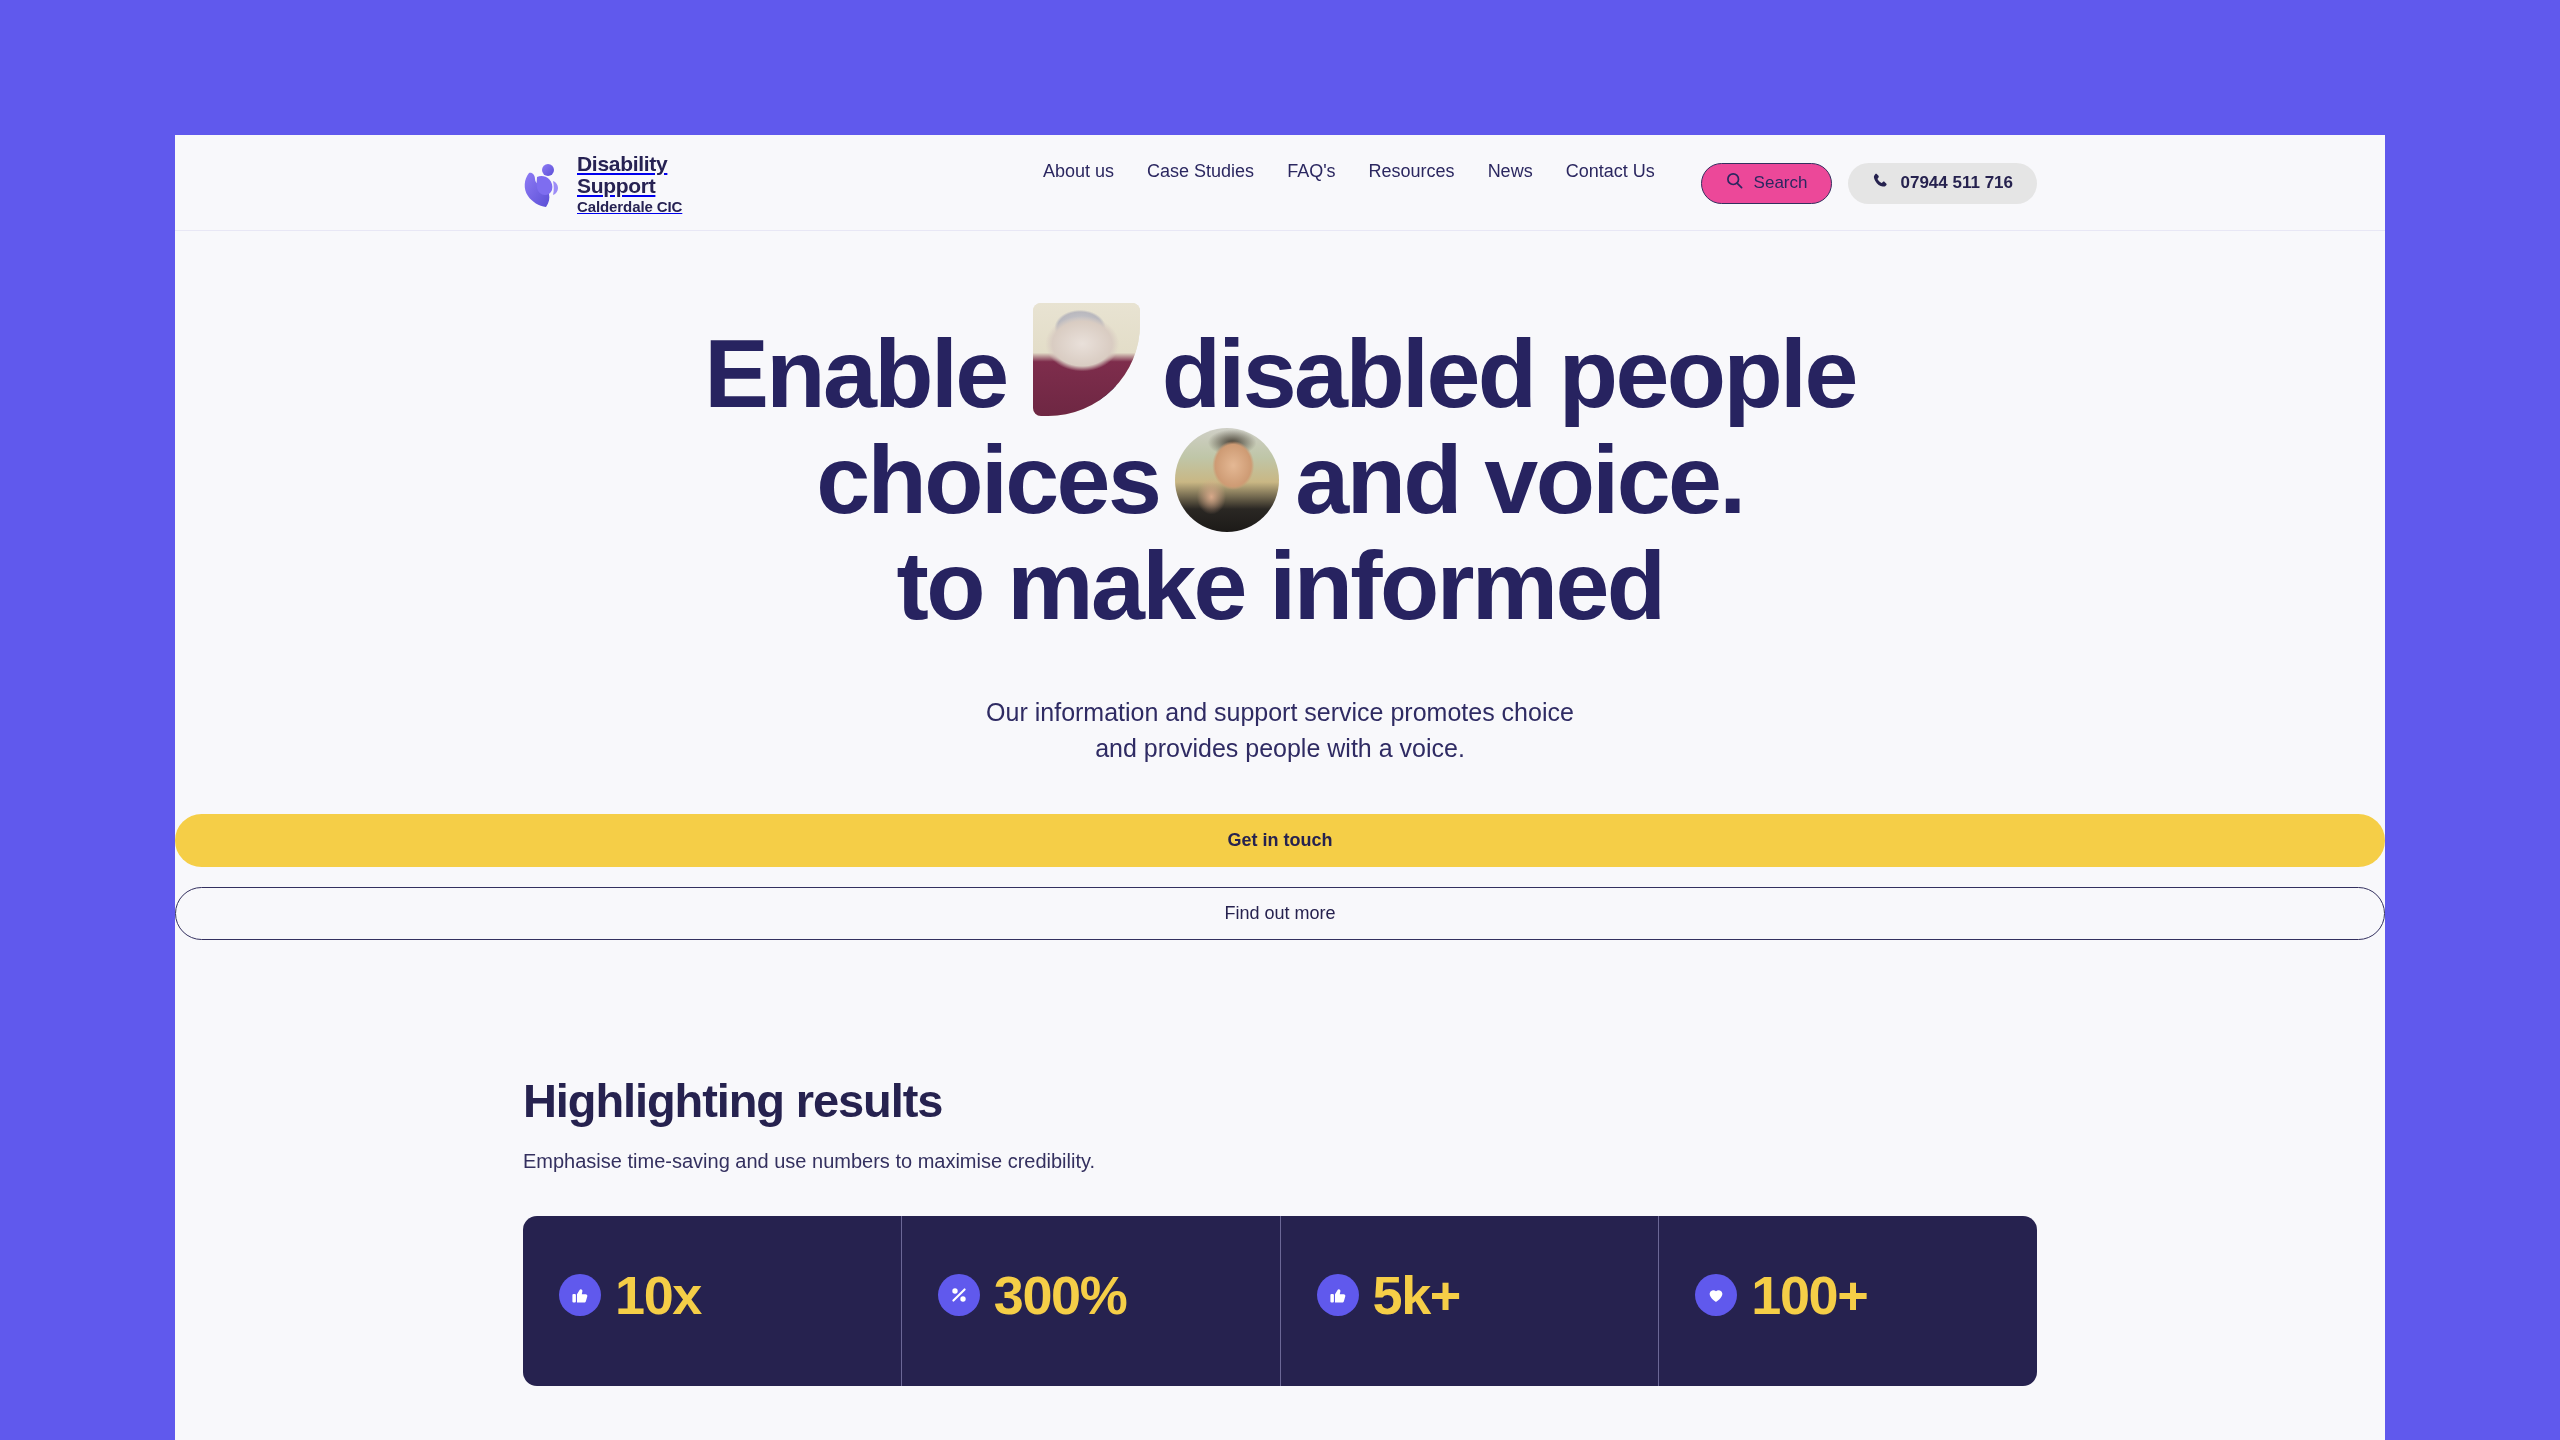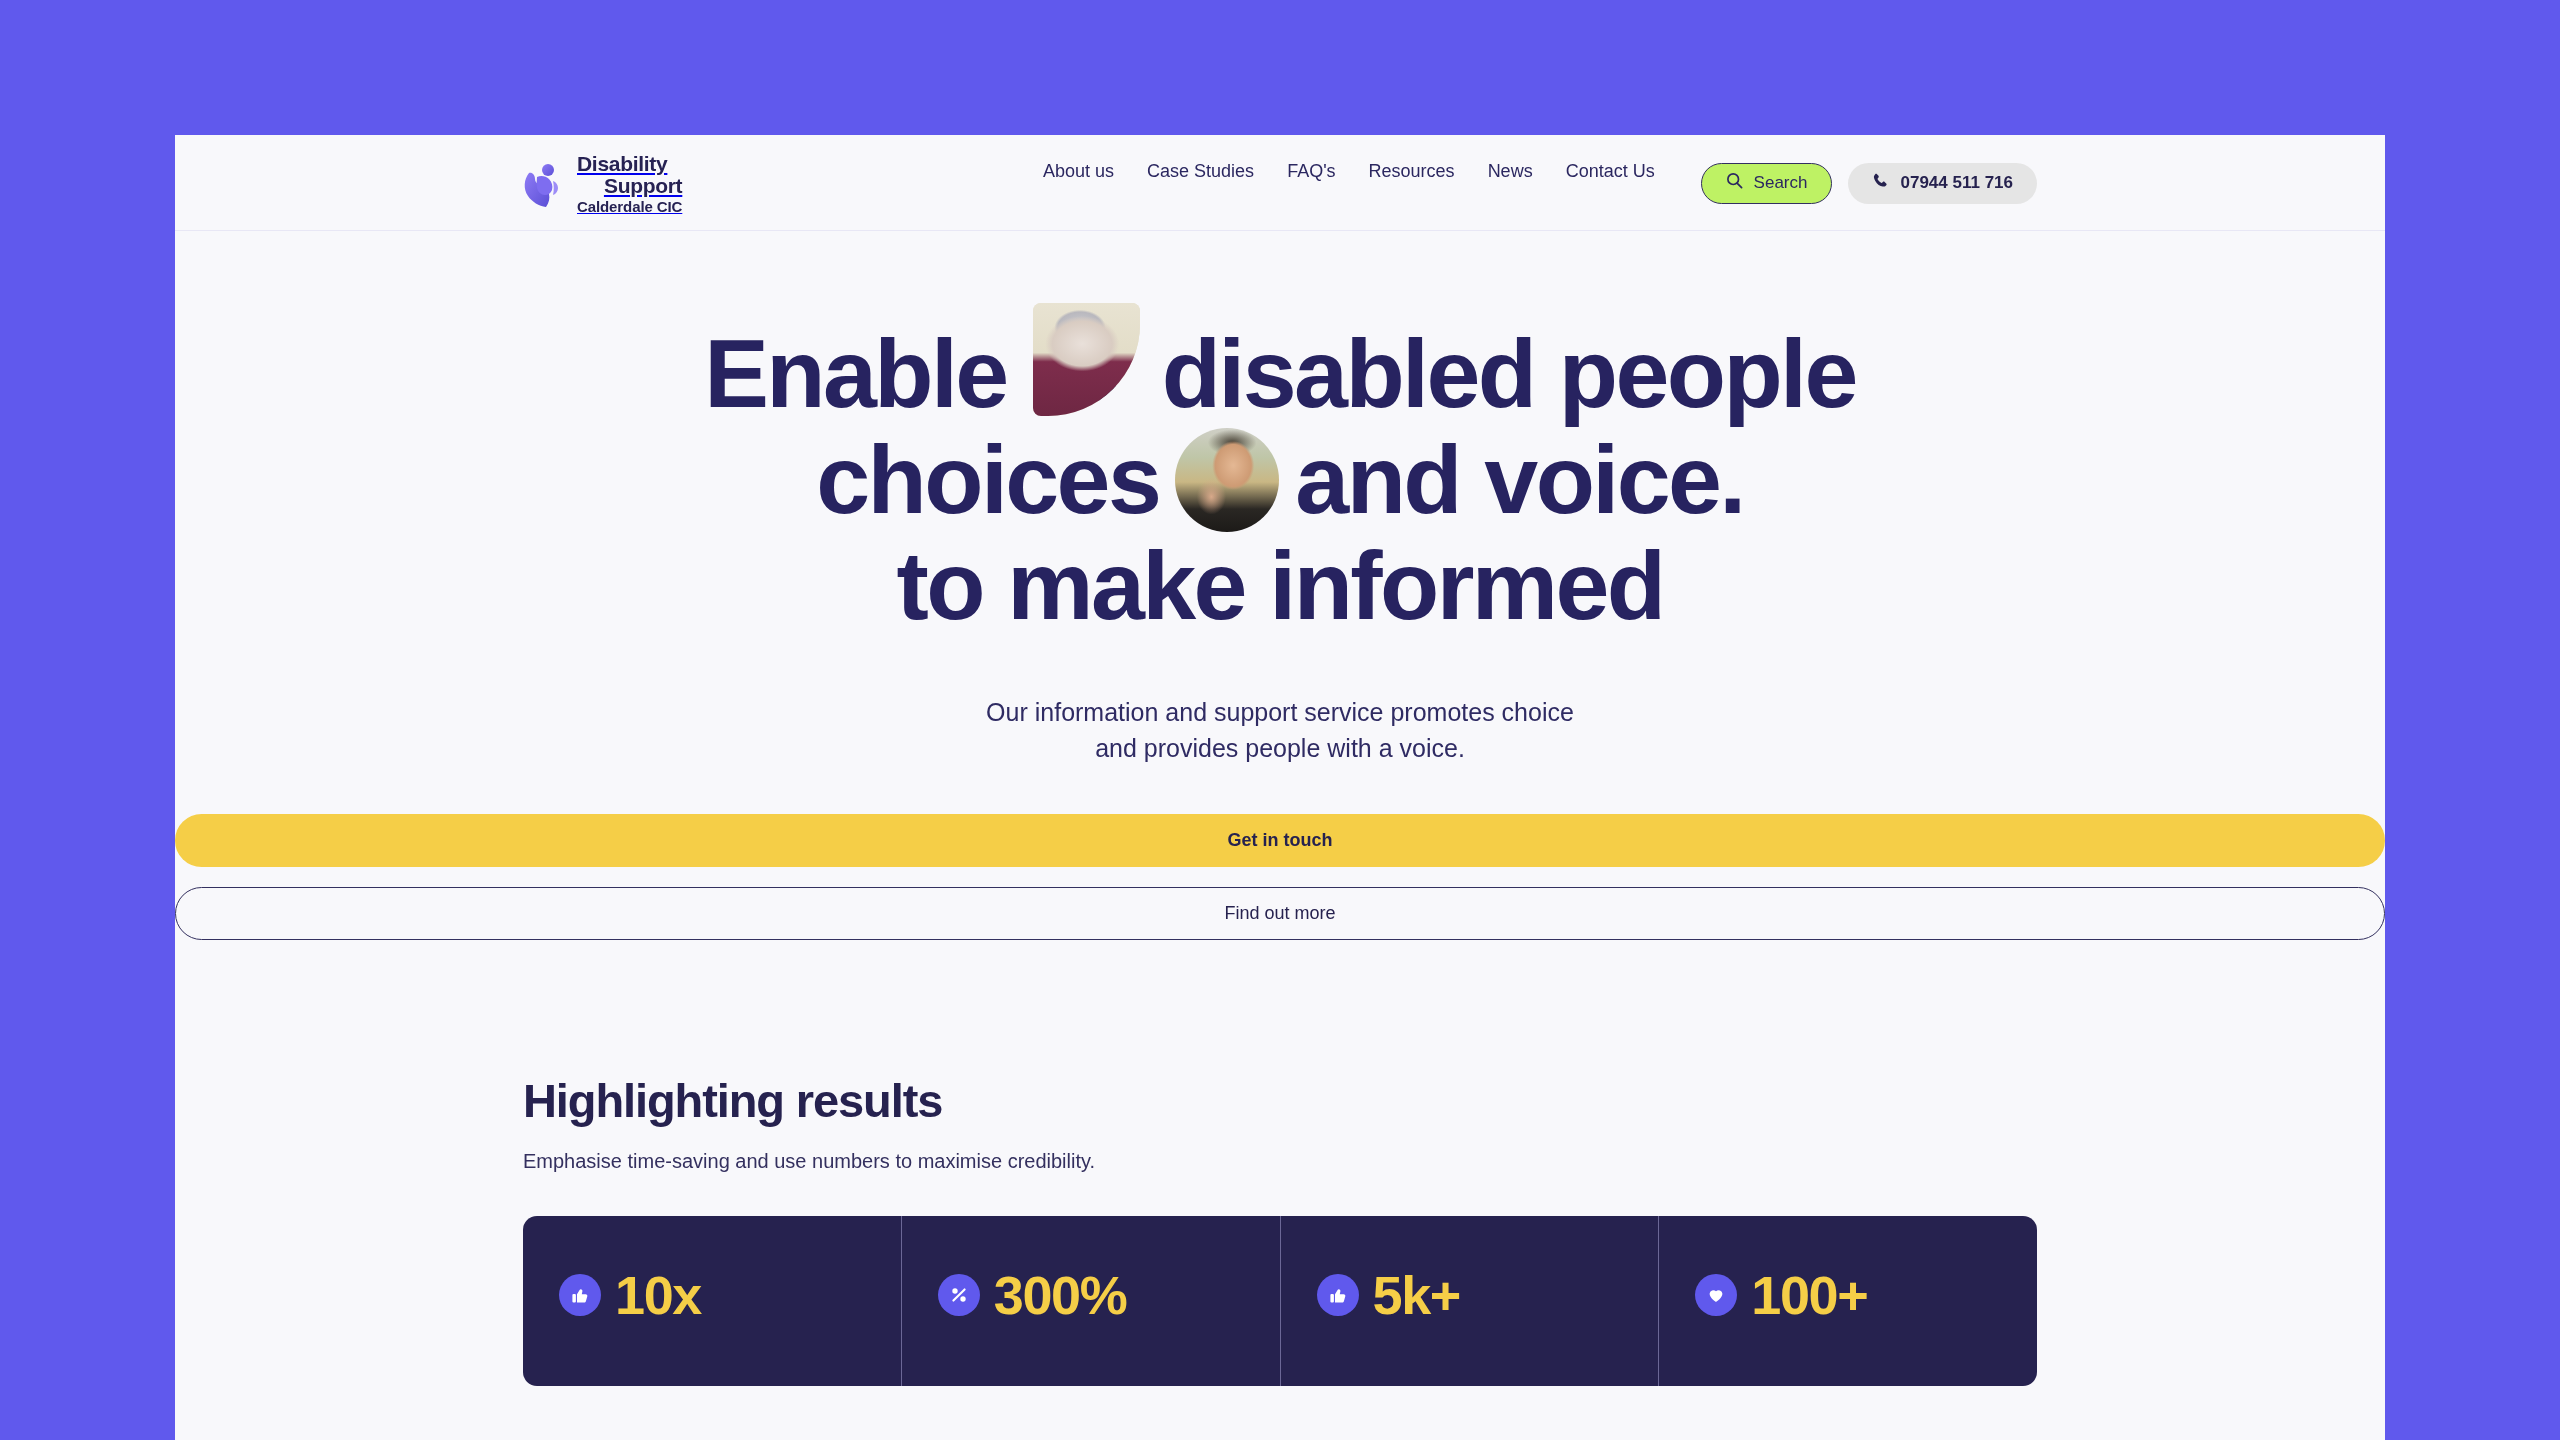--- a/index.html
+++ b/index.html
@@ -30,21 +30,21 @@
   .logo-wrap {
     position:absolute; left:348px; top:18px;
     display:flex; align-items:center; gap:10px;
   }
   .logo-mark { width:44px; height:46px; flex:none; }
   .logo-text { line-height:1.0; }
   .logo-l1, .logo-l2 {
     font-size:21px; font-weight:bold; color:#272253;
     letter-spacing:-0.3px; display:block;
   }
-  .logo-l2 { margin-top:1px;text-align:right; }
+  .logo-l2 { margin-top:1px; }
   .logo-l3 {
     font-size:15px; font-weight:bold; color:#272253;
     letter-spacing:-0.1px; display:block; margin-top:3px;
   }
 
   #main-nav {
     position:absolute; left:868px; top:0; height:72px;
     display:flex; align-items:center; gap:33px;
   }
   .nav-link {
@@ -53,21 +53,21 @@
   }
 
   .header-actions {
     position:absolute; right:348px; top:0; height:96px;
     display:flex; align-items:center; gap:16px;
   }
   #search-button {
     display:flex; align-items:center; gap:11px;
     height:41px; padding:0 24px;
     border:1.4px solid #33305F; border-radius:999px;
-    background:#bef264; cursor:pointer;
+    background:#ec4899; cursor:pointer;
     font-size:17px; color:#2B2760;
   }
   #search-button svg { flex:none; }
   #phone-button {
     display:flex; align-items:center; gap:11px;
     height:41px; padding:0 24px;
     border:none; border-radius:999px;
     background:#e5e5e5; cursor:pointer;
     font-size:17px; font-weight:bold; color:#26224F;
     white-space:nowrap;

